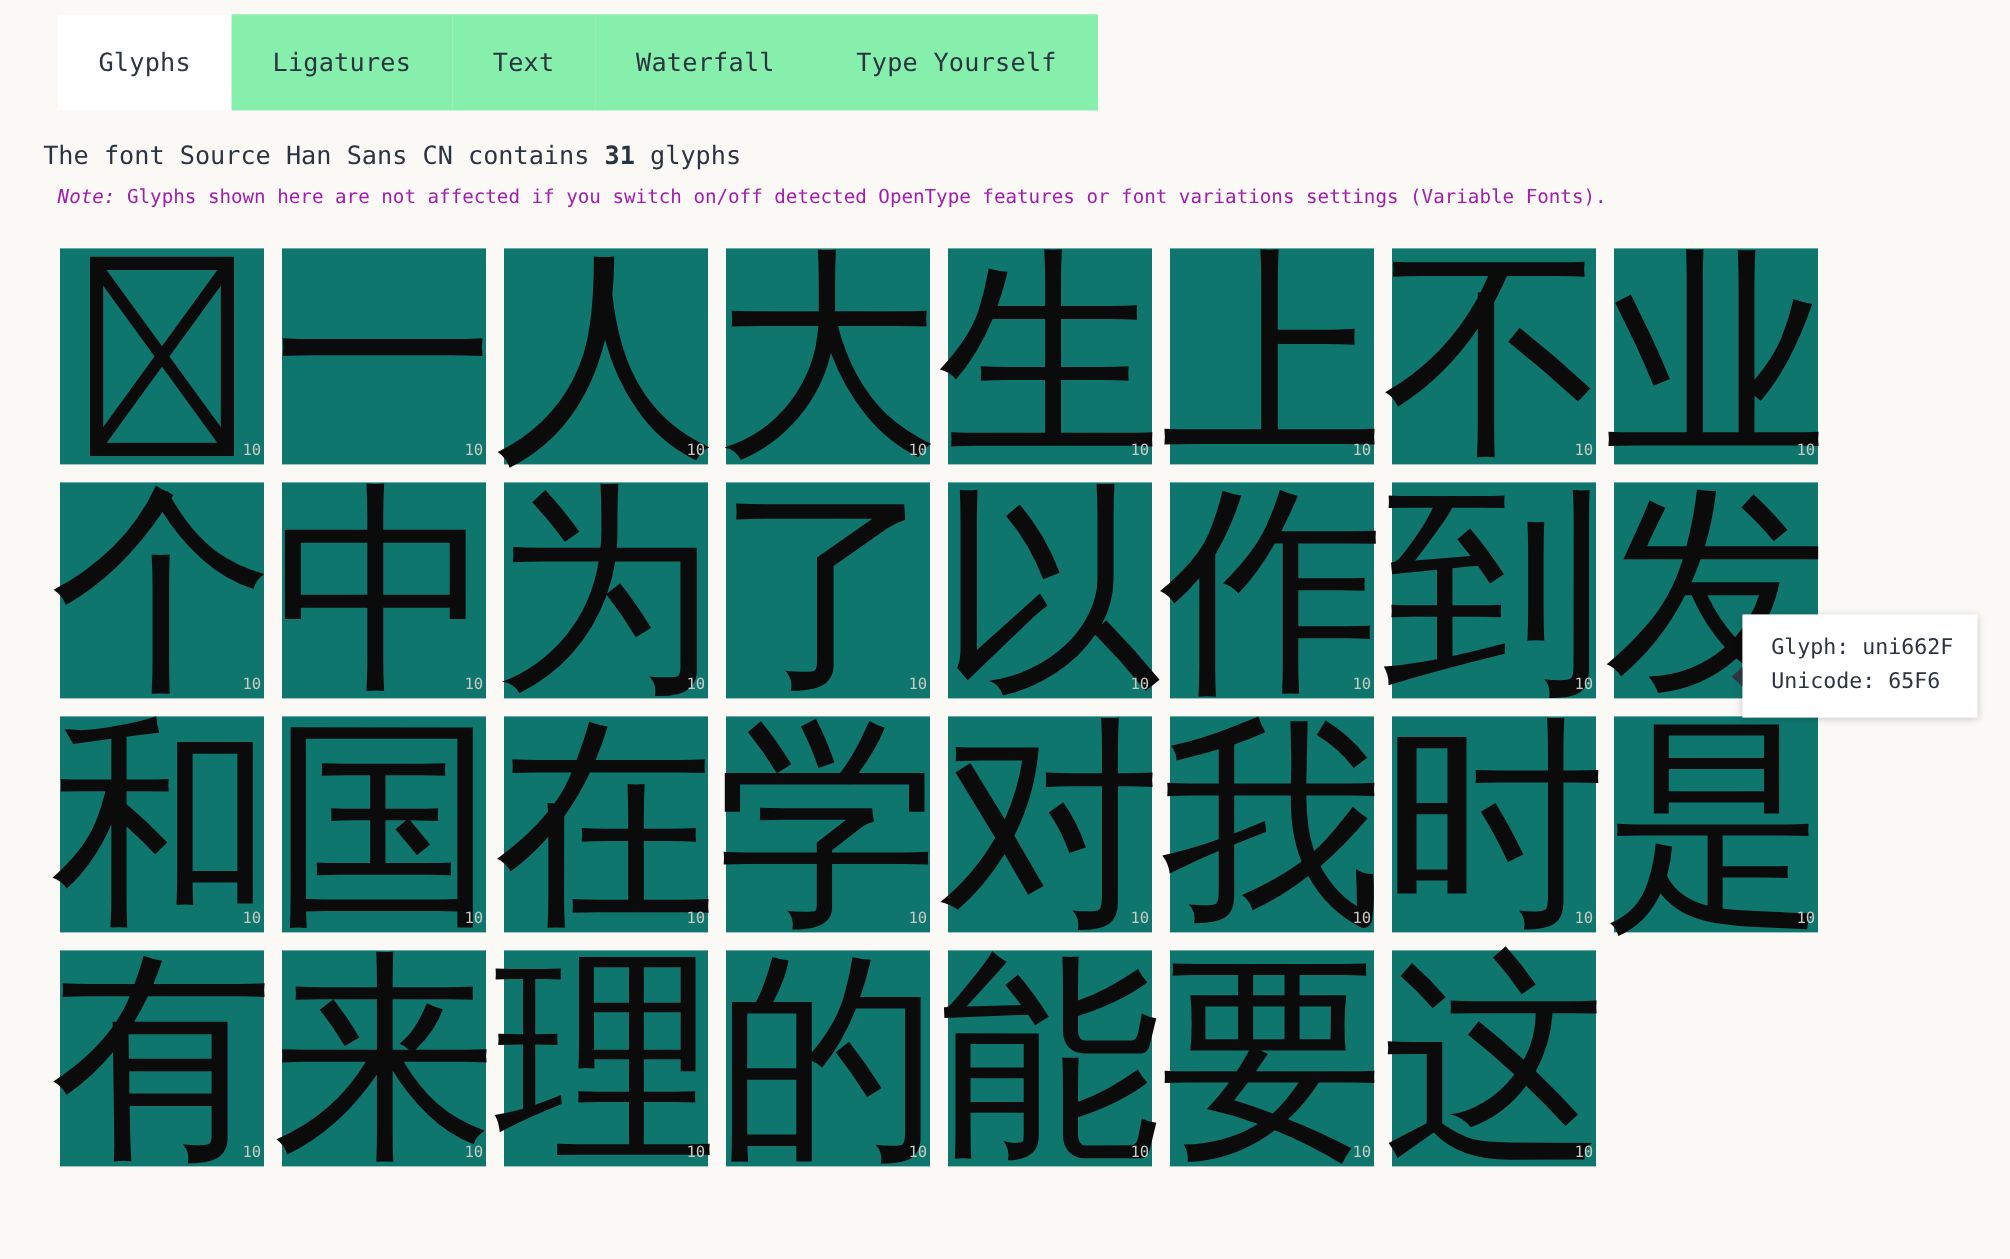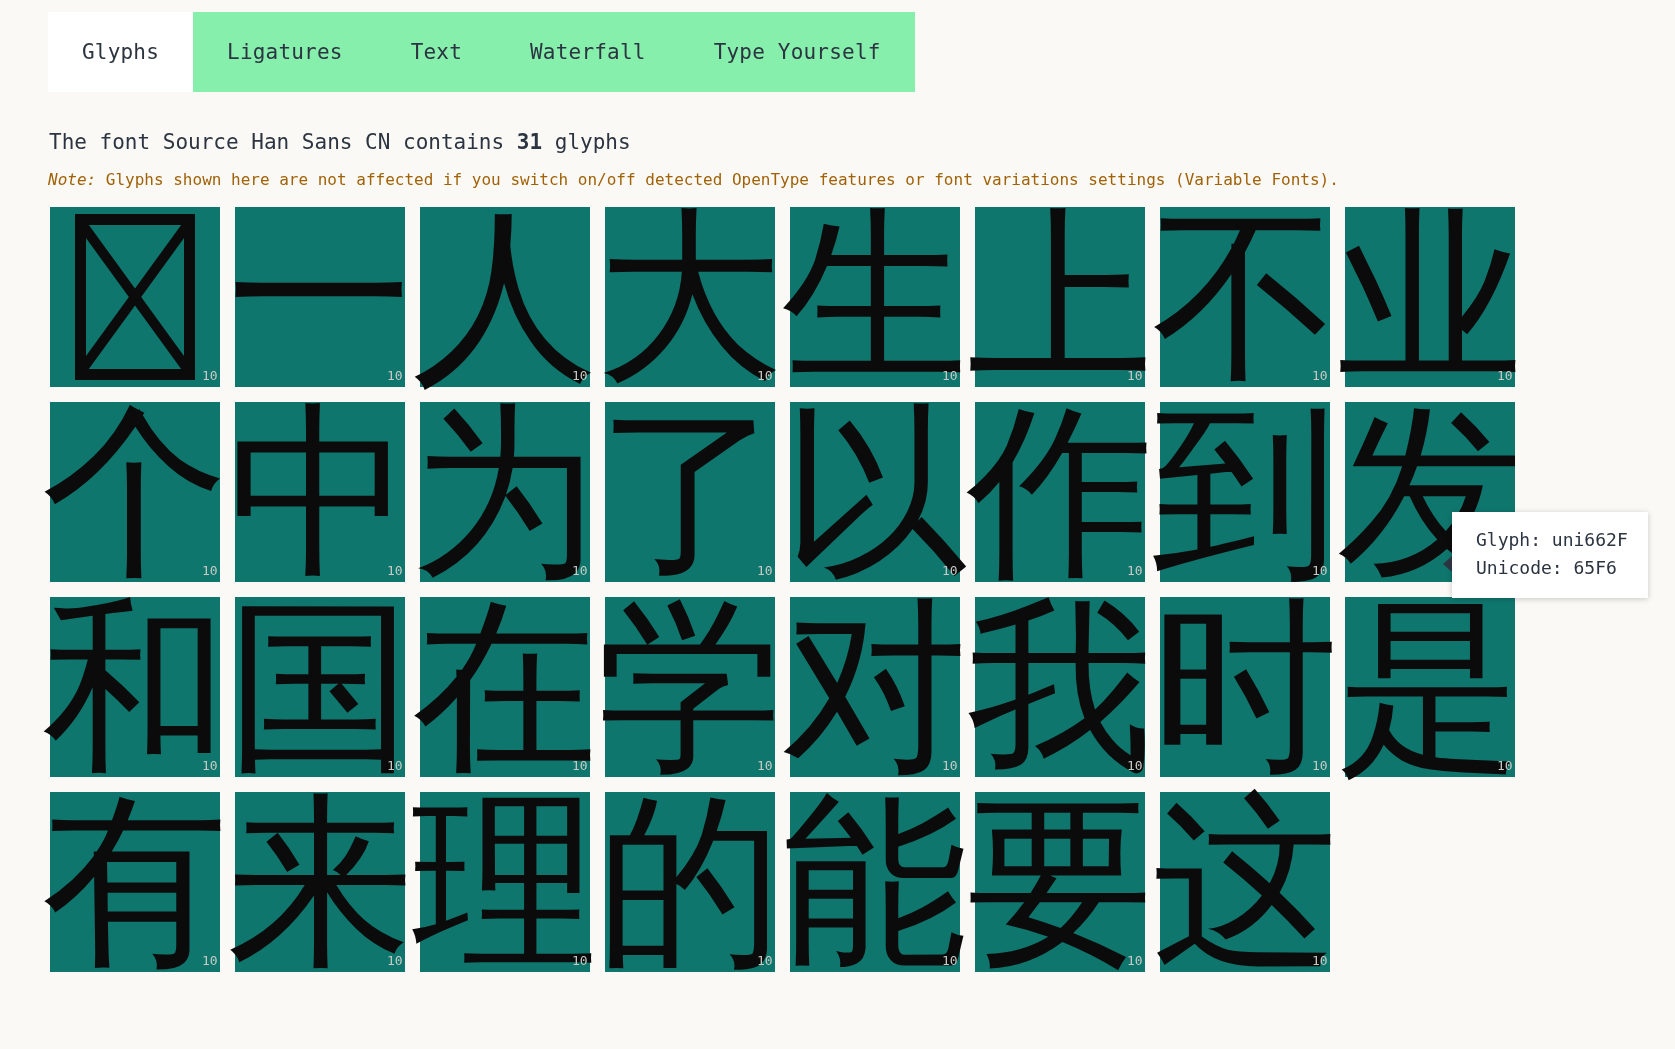--- a/index.html
+++ b/index.html
@@ -38,35 +38,34 @@
     cursor: pointer;
     user-select: none;
   }
   .tab.active {
     background: #ffffff;
   }
 
   
   #heading {
     position: absolute;
-    left: 49px;
+    left: 36px;
     top: 118px;
     font-size: 21px;
     color: #2b3440;
     white-space: nowrap;
-    margin-top: 12px;
   }
   #heading b { font-weight: bold; }
 
   #note {
     position: absolute;
     left: 48px;
-    top: 170px;
+    top: 154px;
     font-size: 16px;
-    color: #a16207;
+    color: #a21caf;
     white-space: nowrap;
   }
   #note .nlabel {
     font-style: italic;
   }
 
   
   #grid {
     position: absolute;
     left: 50px;

